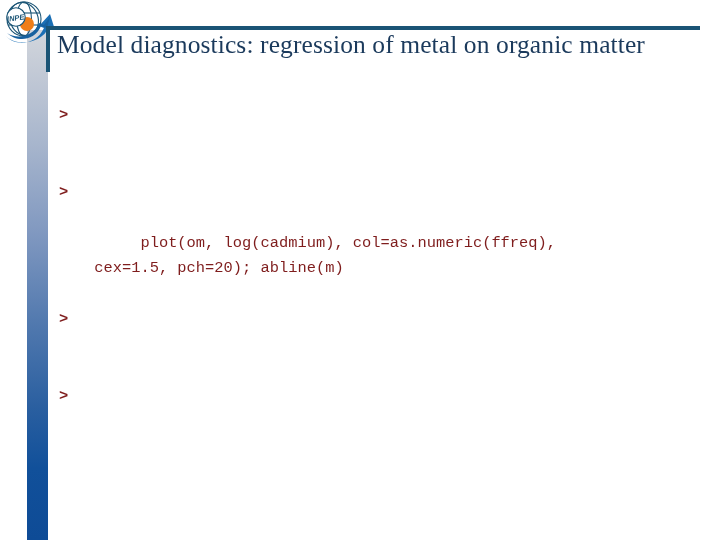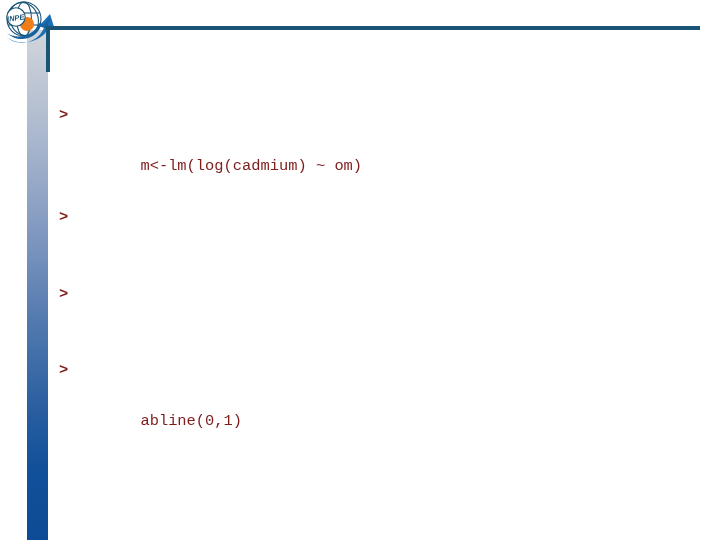--- a/index.html
+++ b/index.html
@@ -133,35 +133,36 @@
       </g>
 
       <path d="M6 36 C14 46, 36 46, 44 28 L39 26 L50 14 L55 30 L49 27 C41 45, 15 46, 6 36 Z" fill="#1a6fb5"></path>
       <path d="M7 33 C16 42, 34 42, 41 26 L47 28 L50 17 L44 25 L39 23 C33 38, 15 39, 7 33 Z" fill="#17619f"></path>
     </svg>
   </div>
 
   <div id="top-rule"></div>
   <div id="title-tick"></div>
 
+  <div id="title">Model diagnostics: regression of metal on organic matter</div>
 
   <div id="content">
 
     <div class="code-item">
       <span class="bullet">&gt;</span>
-      <span class="code-text">m&lt;-lm(log(cadmium) ~ om)</span>
+    </div>
+
+    <div class="code-item">
+      <span class="bullet">&gt;</span>
+      <span class="code-text">plot(om, log(cadmium), col=as.numeric(ffreq),
+ cex=1.5, pch=20); abline(m)</span>
     </div>
 
     <div class="code-item">
       <span class="bullet">&gt;</span>
     </div>
 
     <div class="code-item">
       <span class="bullet">&gt;</span>
     </div>
 
-    <div class="code-item">
-      <span class="bullet">&gt;</span>
-      <span class="code-text">abline(0,1)</span>
-    </div>
-
   </div>
 </div>
 
 </body></html>

